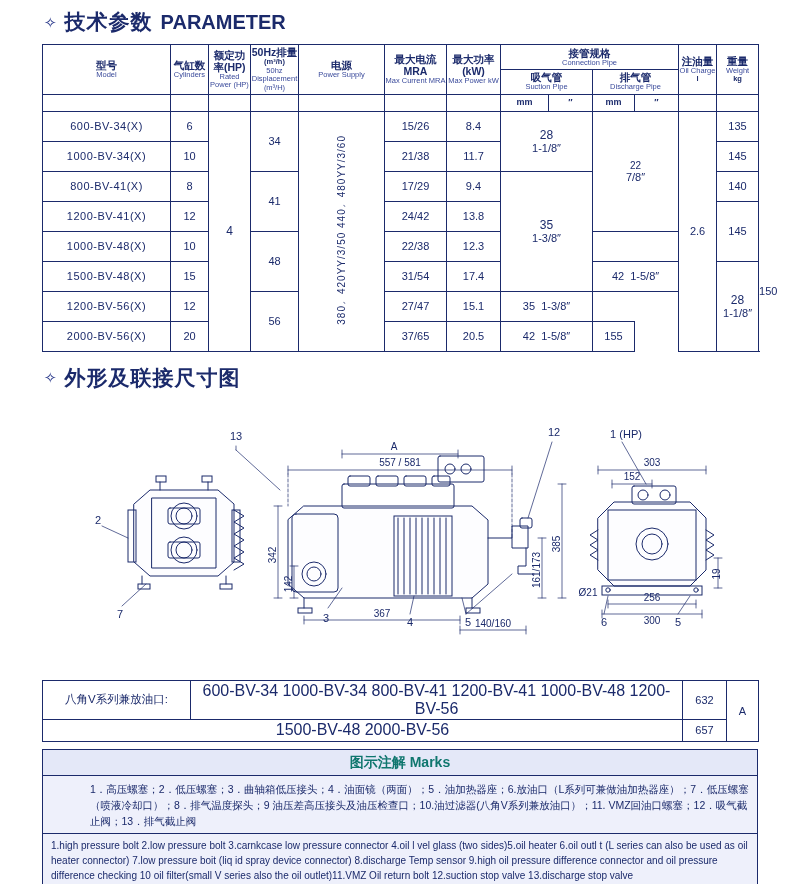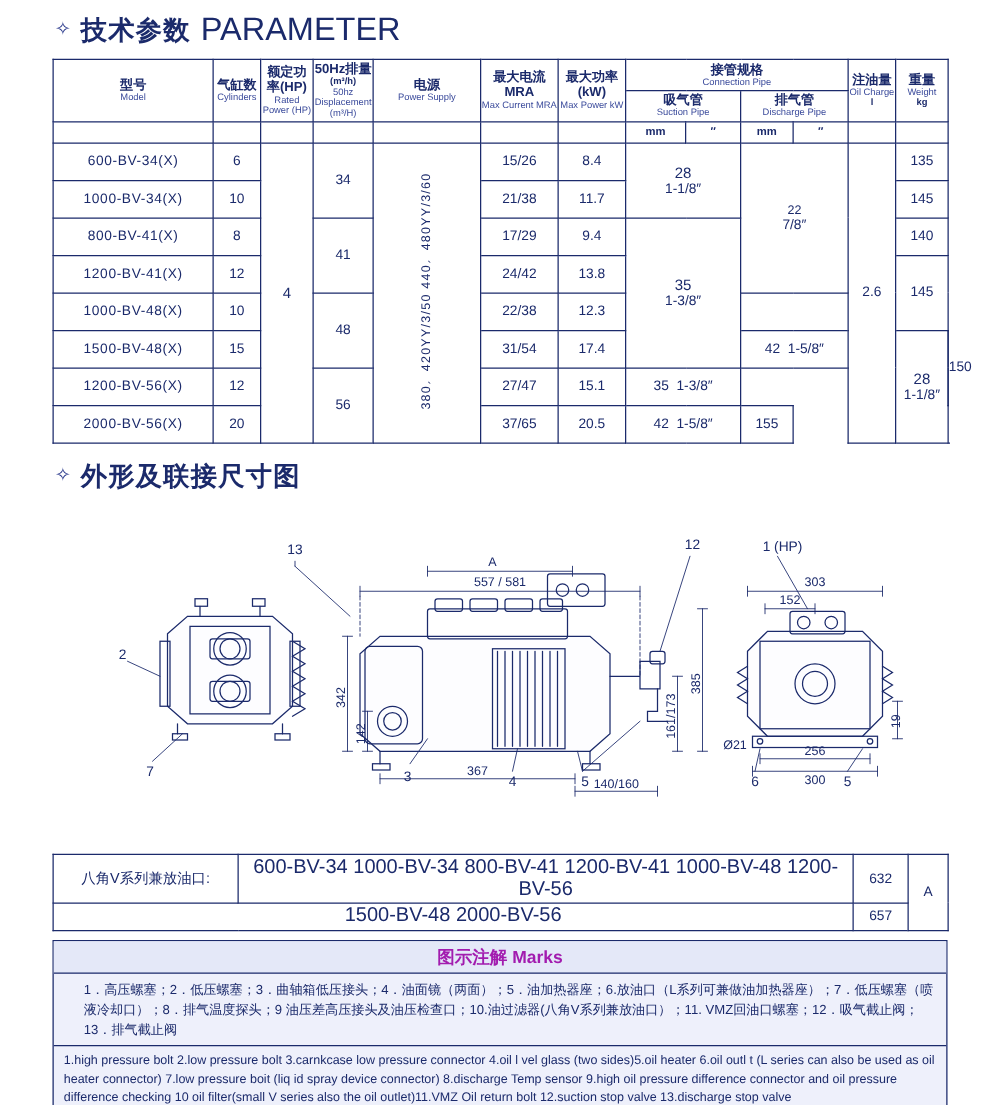--- a/index.html
+++ b/index.html
@@ -8,21 +8,21 @@
     font-family:"Liberation Sans", sans-serif;
     color:#1b2a6b;
     -webkit-font-smoothing:antialiased;
   }
   .page{position:relative;width:800px;height:884px;overflow:hidden;}
 
   
   .sec-head{display:flex;align-items:center;gap:8px;padding-left:44px;}
   .sec-head .dia{color:#2b3a8c;font-size:15px;line-height:1;}
   .sec-head .cn{font-size:21px;font-weight:bold;color:#1b2a6b;letter-spacing:1px;}
-  .sec-head .en{font-size:26px;font-weight:normal;color:#1b2a6b;letter-spacing:0px;}
+  .sec-head .en{font-size:20px;font-weight:bold;color:#1b2a6b;letter-spacing:0px;}
 
   
   .tbl-wrap{margin:8px 42px 0 42px;}
   table.param{border-collapse:collapse;width:716px;table-layout:fixed;}
   table.param th,table.param td{
     border:1px solid #1b2a6b;
     text-align:center;vertical-align:middle;
     color:#1b2a6b;
   }
   table.param th{font-size:9px;font-weight:bold;line-height:1.15;padding:1px 0;}
@@ -47,24 +47,24 @@
   .strip td{border:1px solid #1b2a6b;font-size:11px;text-align:center;height:19px;color:#1b2a6b;}
   .strip td.label{font-size:11.5px;}
   .strip td.mlist{font-size:16px;letter-spacing:0px;}
 
   
   .marks{
     margin:7px 42px 0 42px;width:714px;border:1px solid #1b2a6b;
     background:#eef0fb;
   }
   .marks .mtitle{
-    text-align:center;font-size:14px;font-weight:bold;color:#a21caf;
+    text-align:center;font-size:14px;font-weight:bold;color:#0f766e;
     padding:4px 0 3px 0;border-bottom:1px solid #1b2a6b;background:#e4e8f8;
   }
-  .marks .mcn{padding:5px 8px 4px 24px;font-size:10.5px;line-height:1.55;color:#1b2a6b;}
+  .marks .mcn{padding:5px 8px 4px 4px;font-size:10.5px;line-height:1.55;color:#1b2a6b;margin-left:43px;}
   .marks .mdiv{height:1px;background:#1b2a6b;margin:0 0 0 0;}
   .marks .men{padding:4px 8px 7px 8px;font-size:10px;line-height:1.5;color:#1b2a6b;}
 </style>
 </head>
 <body>
 
 <div class="page">
 
   <div class="sec-head" style="margin-top:8px;">
     <span class="dia">✧</span>

